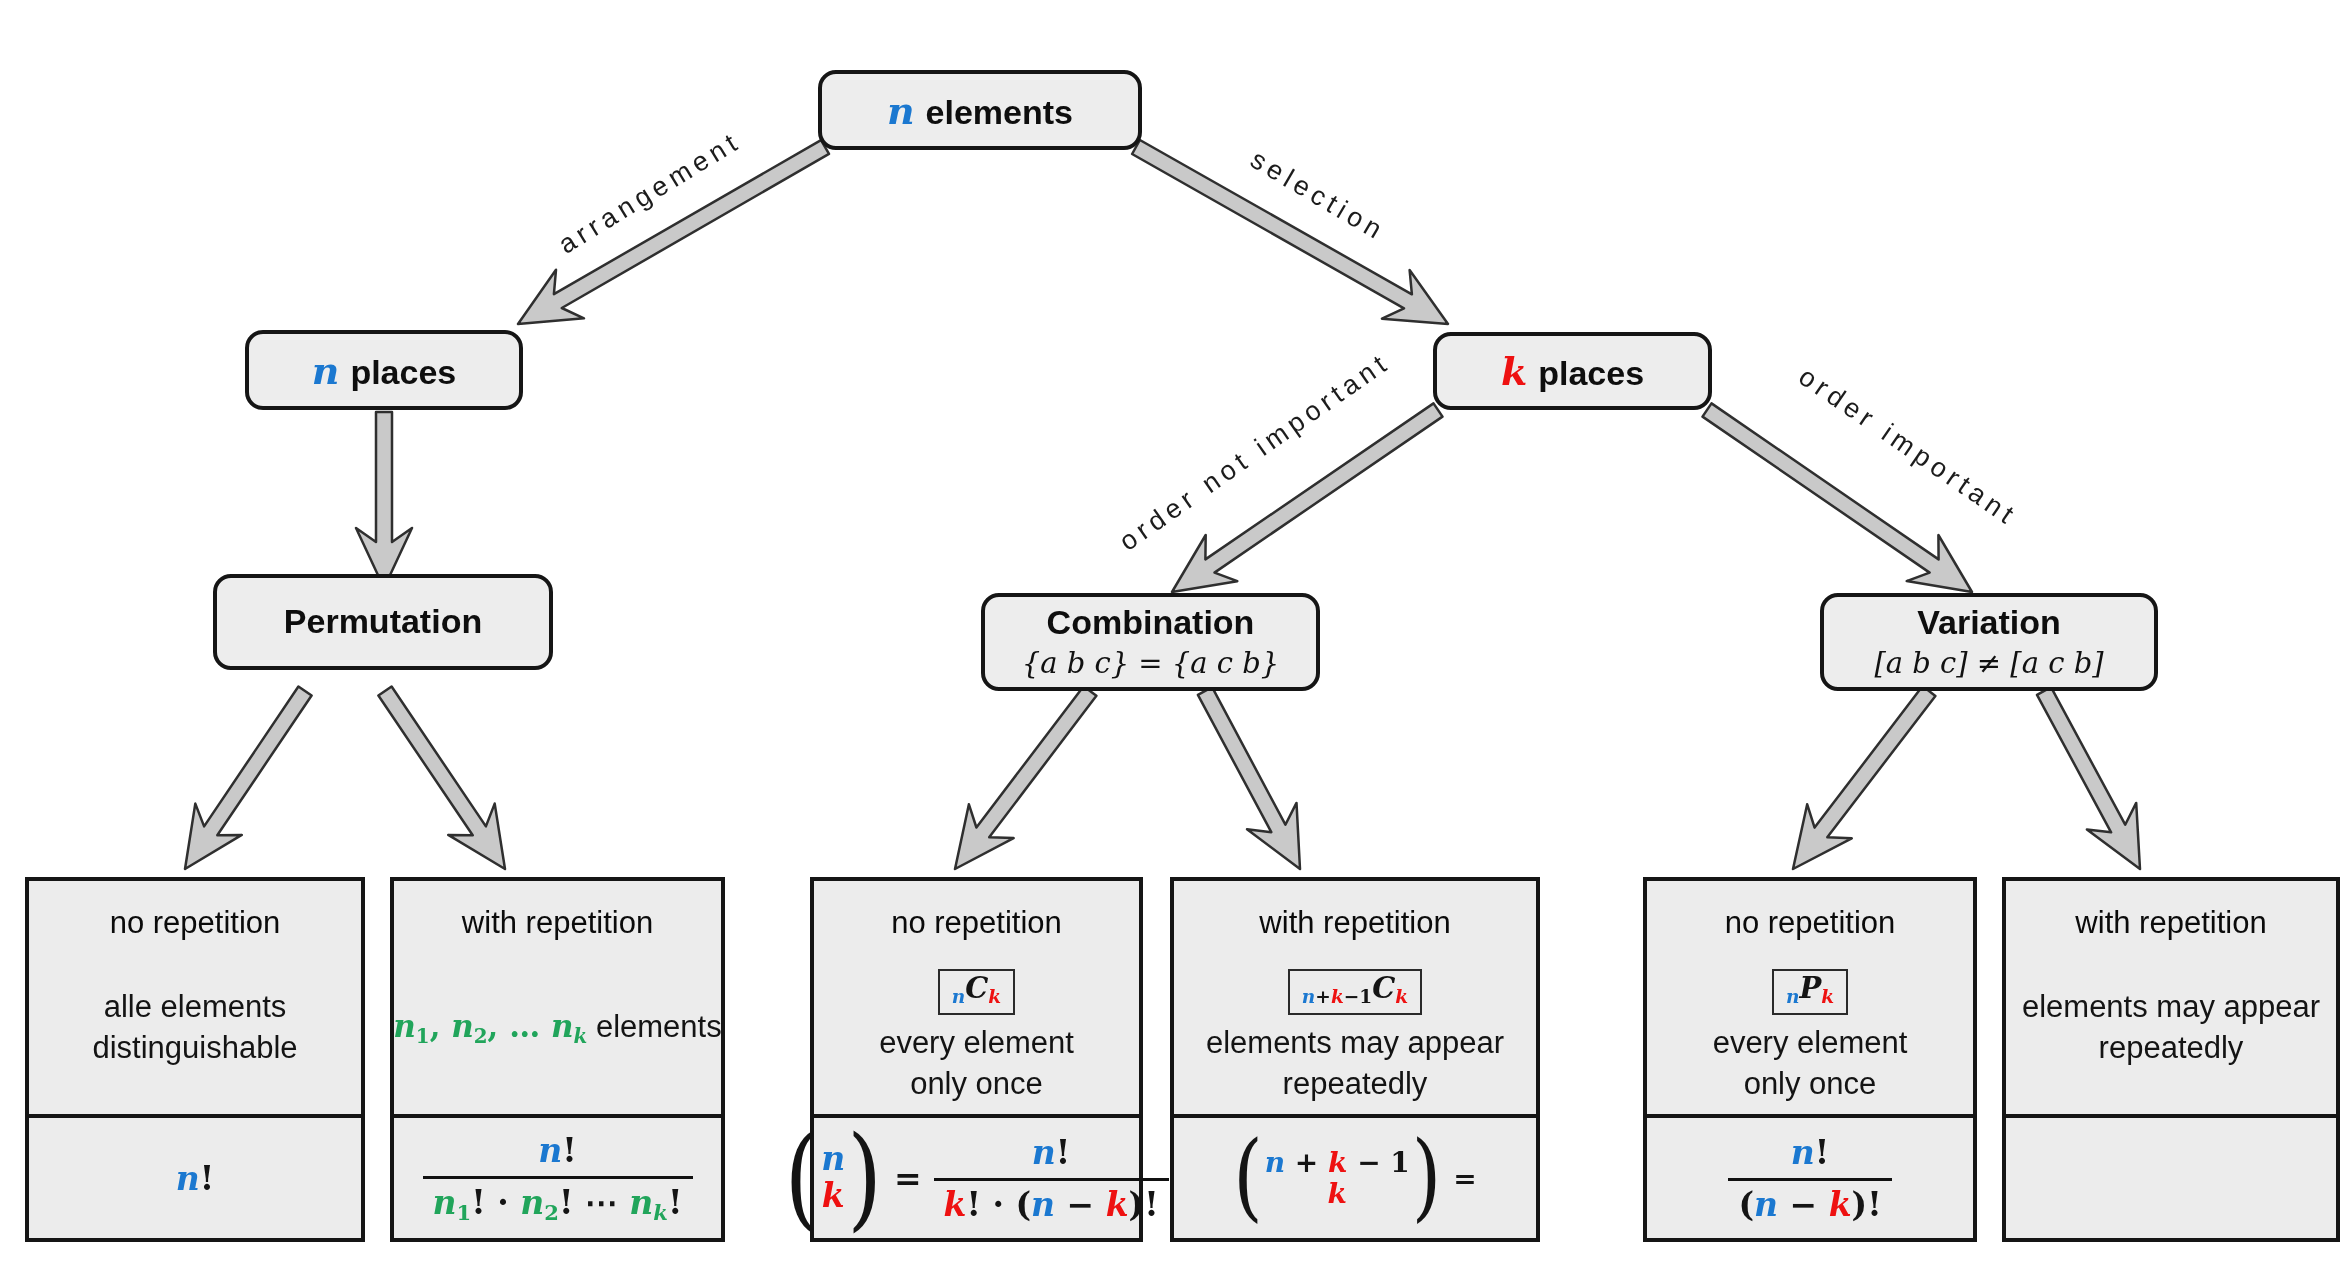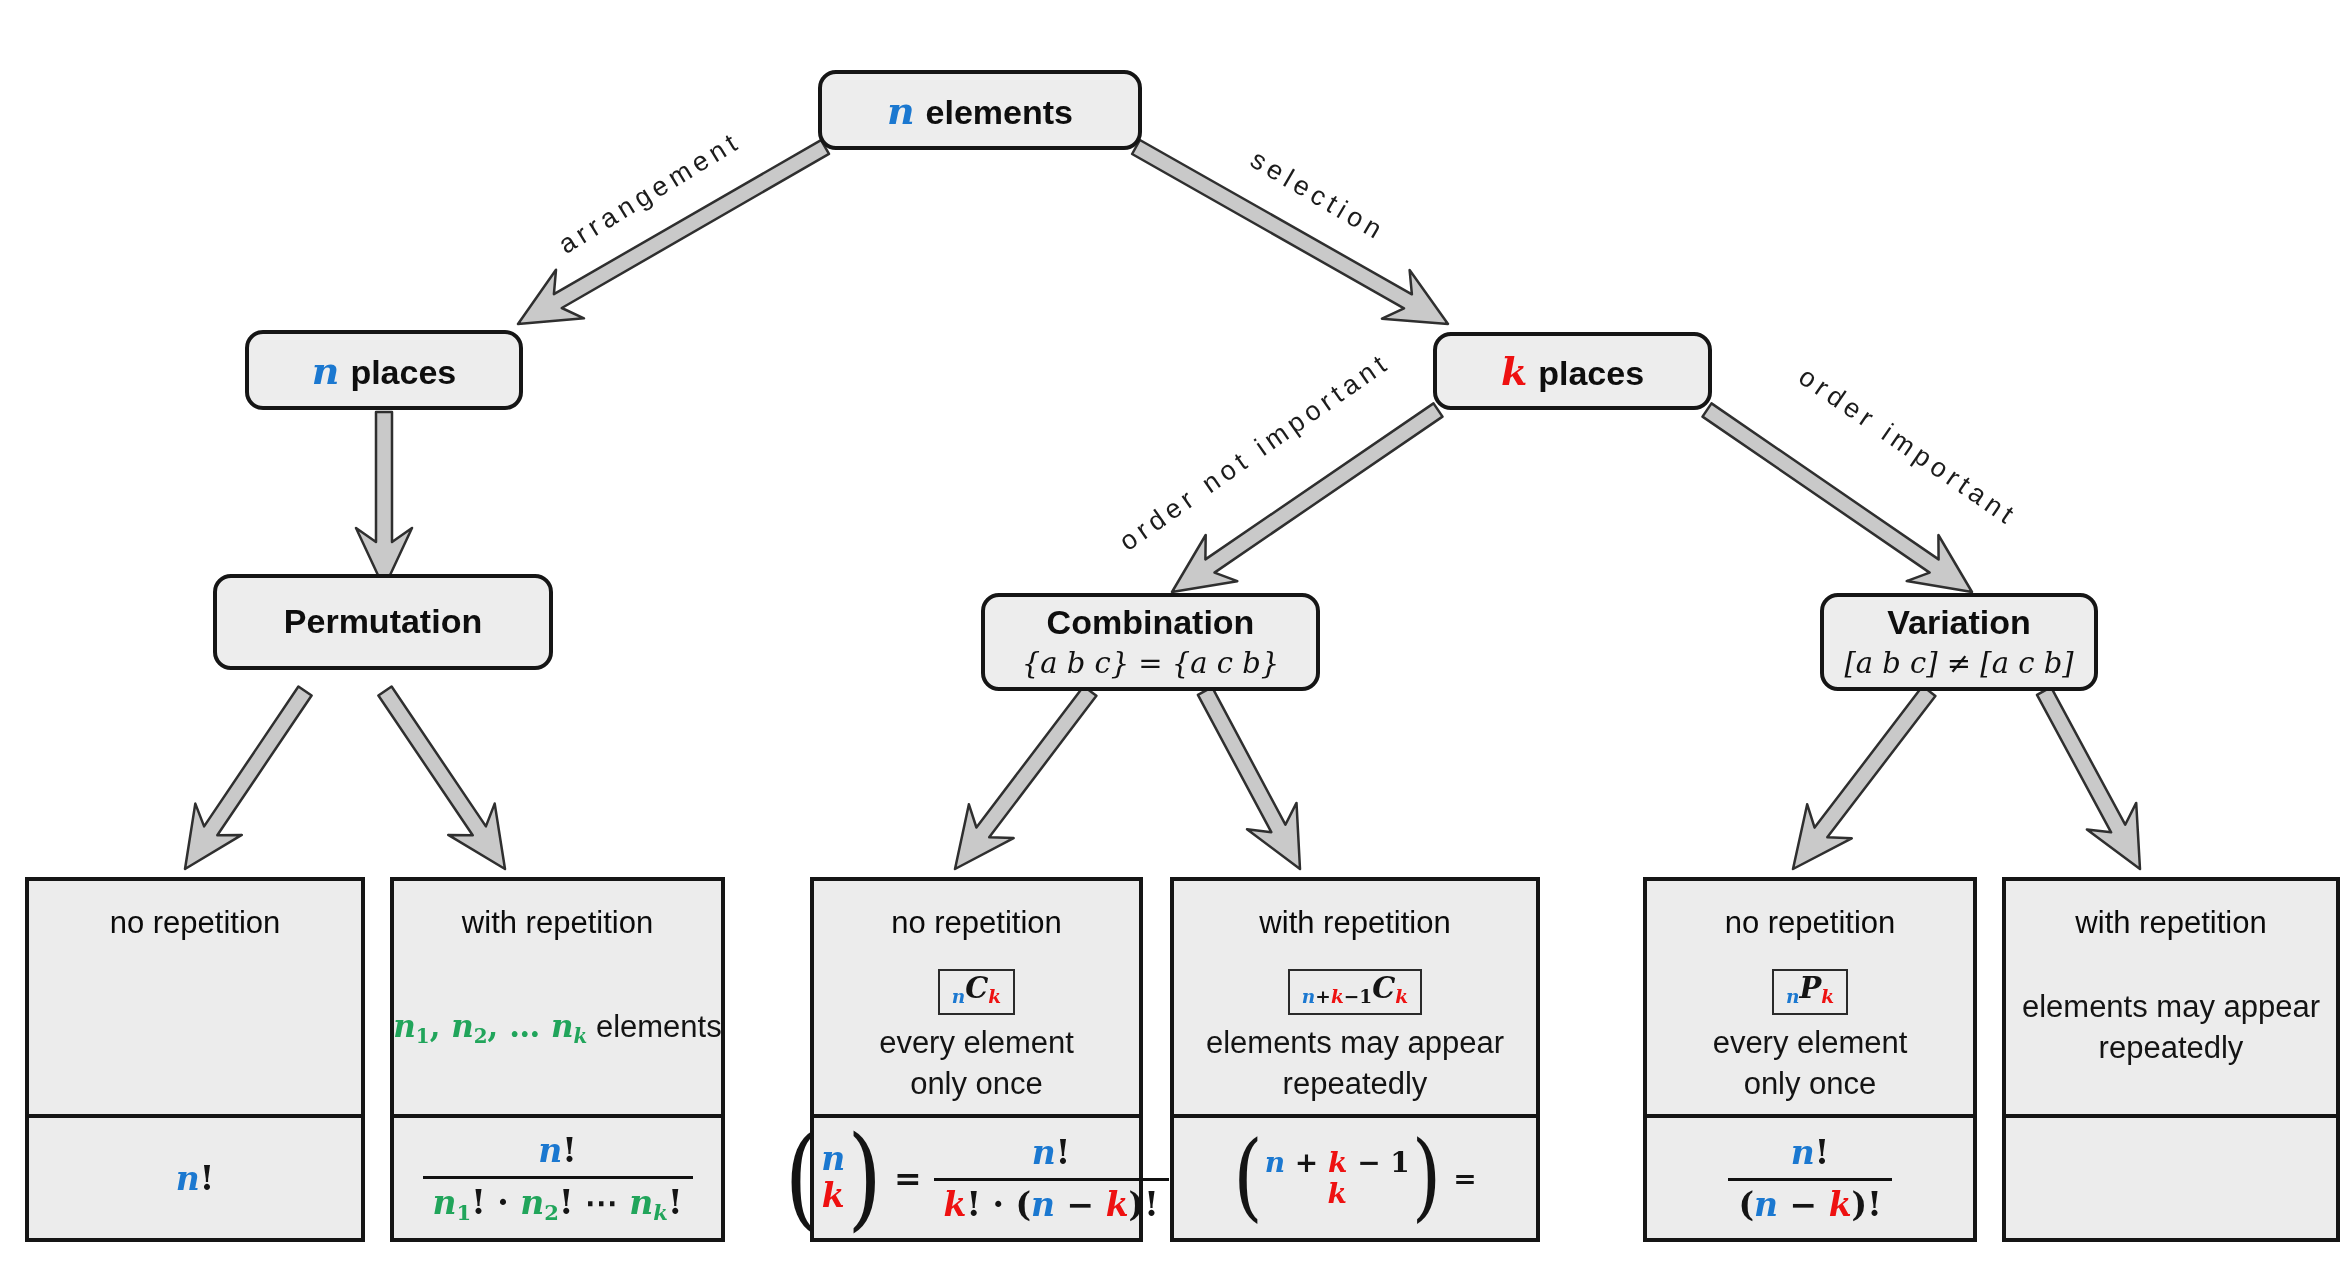--- a/index.html
+++ b/index.html
@@ -113,29 +113,33 @@
 
   <div class="node" style="left:213px;top:574px;width:340px;height:96px;">
     <div class="ntitle">Permutation</div>
   </div>
 
   <div class="node" style="left:981px;top:593px;width:339px;height:98px;">
     <div class="ntitle">Combination</div>
     <div class="nsub">{a b c} = {a c b}</div>
   </div>
 
-  <div class="node" style="left:1820px;top:593px;width:278px;height:98px;">
+  <div class="node" style="left:1820px;top:593px;width:338px;height:98px;">
     <div class="ntitle">Variation</div>
     <div class="nsub">[a b c] ≠ [a c b]</div>
   </div>
 
   <div id="leaves">
       <div class="leaf" style="left: 25px; width: 340px;">
         <div class="leaf-top">
           <div class="leaf-title">no repetition</div>
+          <div class="leaf-desc">
+            <div><span class="mt plain">alle elements</span></div>
+            <div><span class="mt plain">distinguishable</span></div>
+          </div>
         </div>
         <div class="leaf-bottom">
           <span><span class="mt" style="color: rgb(27, 120, 208);">n</span><span class="mt up">!</span></span>
         </div>
       </div>
       <div class="leaf" style="left: 390px; width: 335px;">
         <div class="leaf-top">
           <div class="leaf-title">with repetition</div>
           <div class="leaf-desc">
             <div><span class="mt" style="color: rgb(33, 165, 91);">n</span><span class="mt up vsub" style="color: rgb(33, 165, 91);">1</span><span class="mt up" style="color: rgb(33, 165, 91);">, </span><span class="mt" style="color: rgb(33, 165, 91);">n</span><span class="mt up vsub" style="color: rgb(33, 165, 91);">2</span><span class="mt up" style="color: rgb(33, 165, 91);">, … </span><span class="mt" style="color: rgb(33, 165, 91);">n</span><span class="mt vsub" style="color: rgb(33, 165, 91);">k</span><span class="mt plain"> elements</span></div>

